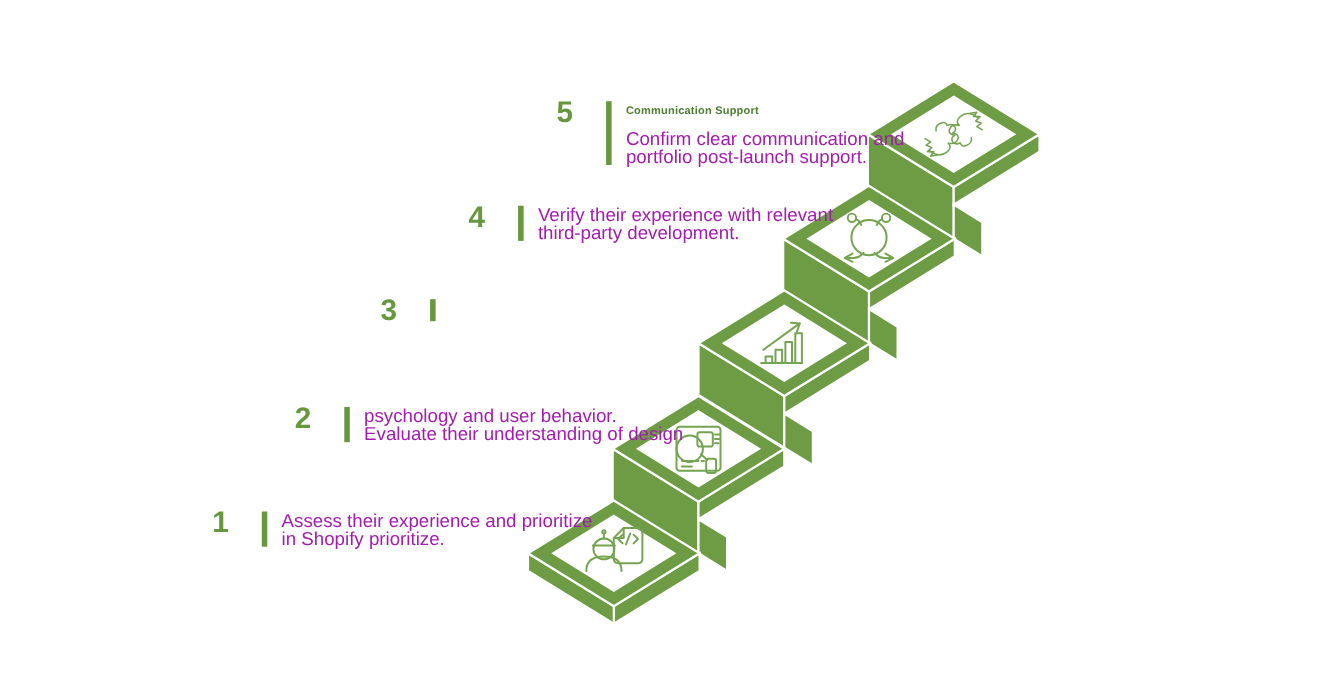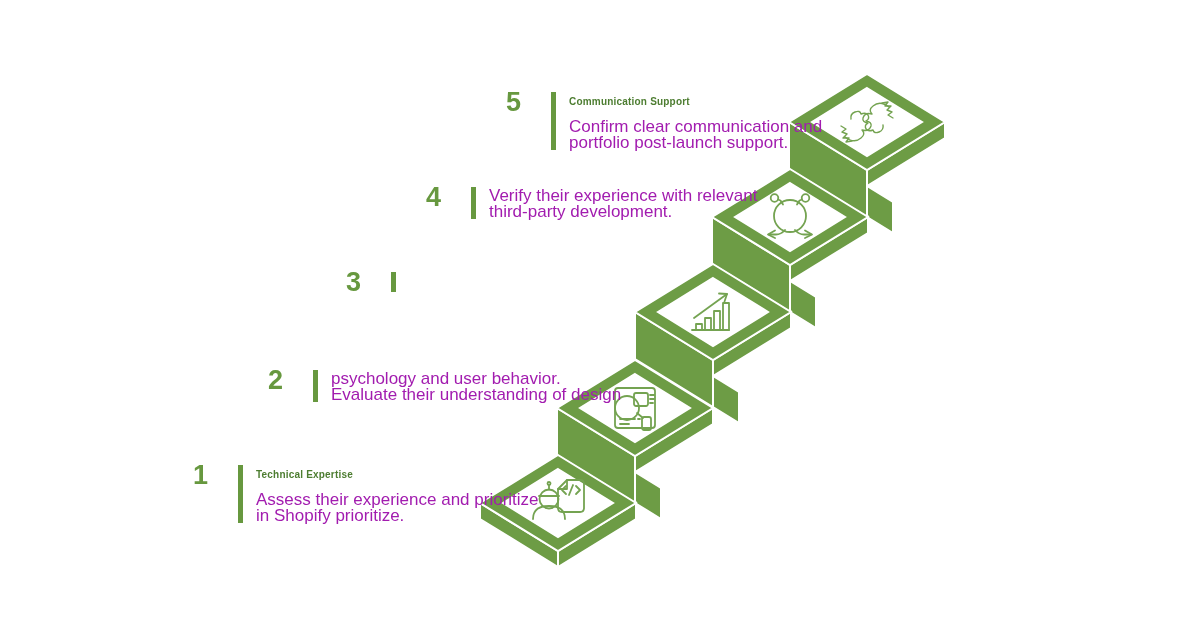--- a/index.html
+++ b/index.html
@@ -144,21 +144,20 @@
         <path d="M -26,4 L -21,7 L -25,10 L -20,12 L -24,16 L -18,16 L -21,20 L -15,19"></path>
         <path d="M 26,-4 L 21,-7 L 25,-10 L 20,-12 L 24,-16 L 18,-16 L 21,-20 L 15,-19"></path>
       </g>
     </g>
   </svg>
 
   <div class="step-block pos-1">
     <div class="step-num">1</div>
     <div class="step-bar"></div>
     <div class="step-text">
-      <div class="step-title">Technical Expertise</div>
       <div class="desc-line">Assess their experience and prioritize</div>
       <div class="desc-line">in Shopify prioritize.</div>
     </div>
   </div>
 
   <div class="step-block pos-2">
     <div class="step-num">2</div>
     <div class="step-bar"></div>
     <div class="step-text">
       <div class="desc-line">psychology and user behavior.</div>

